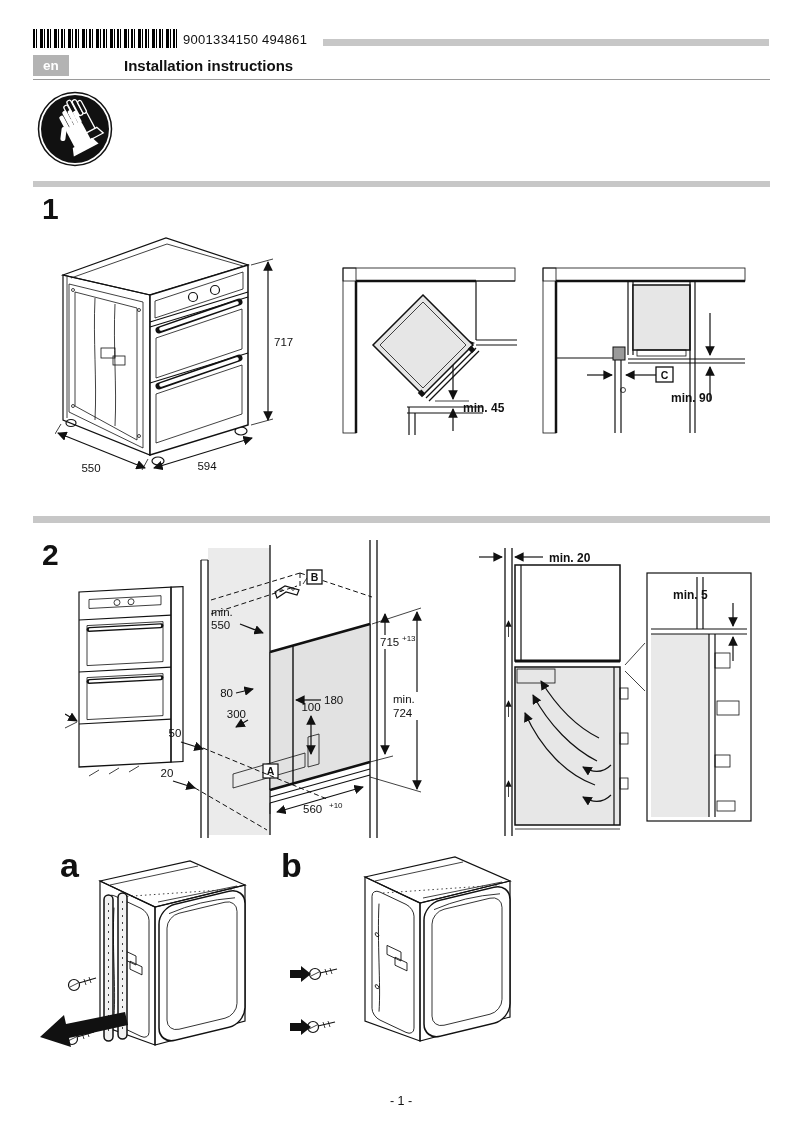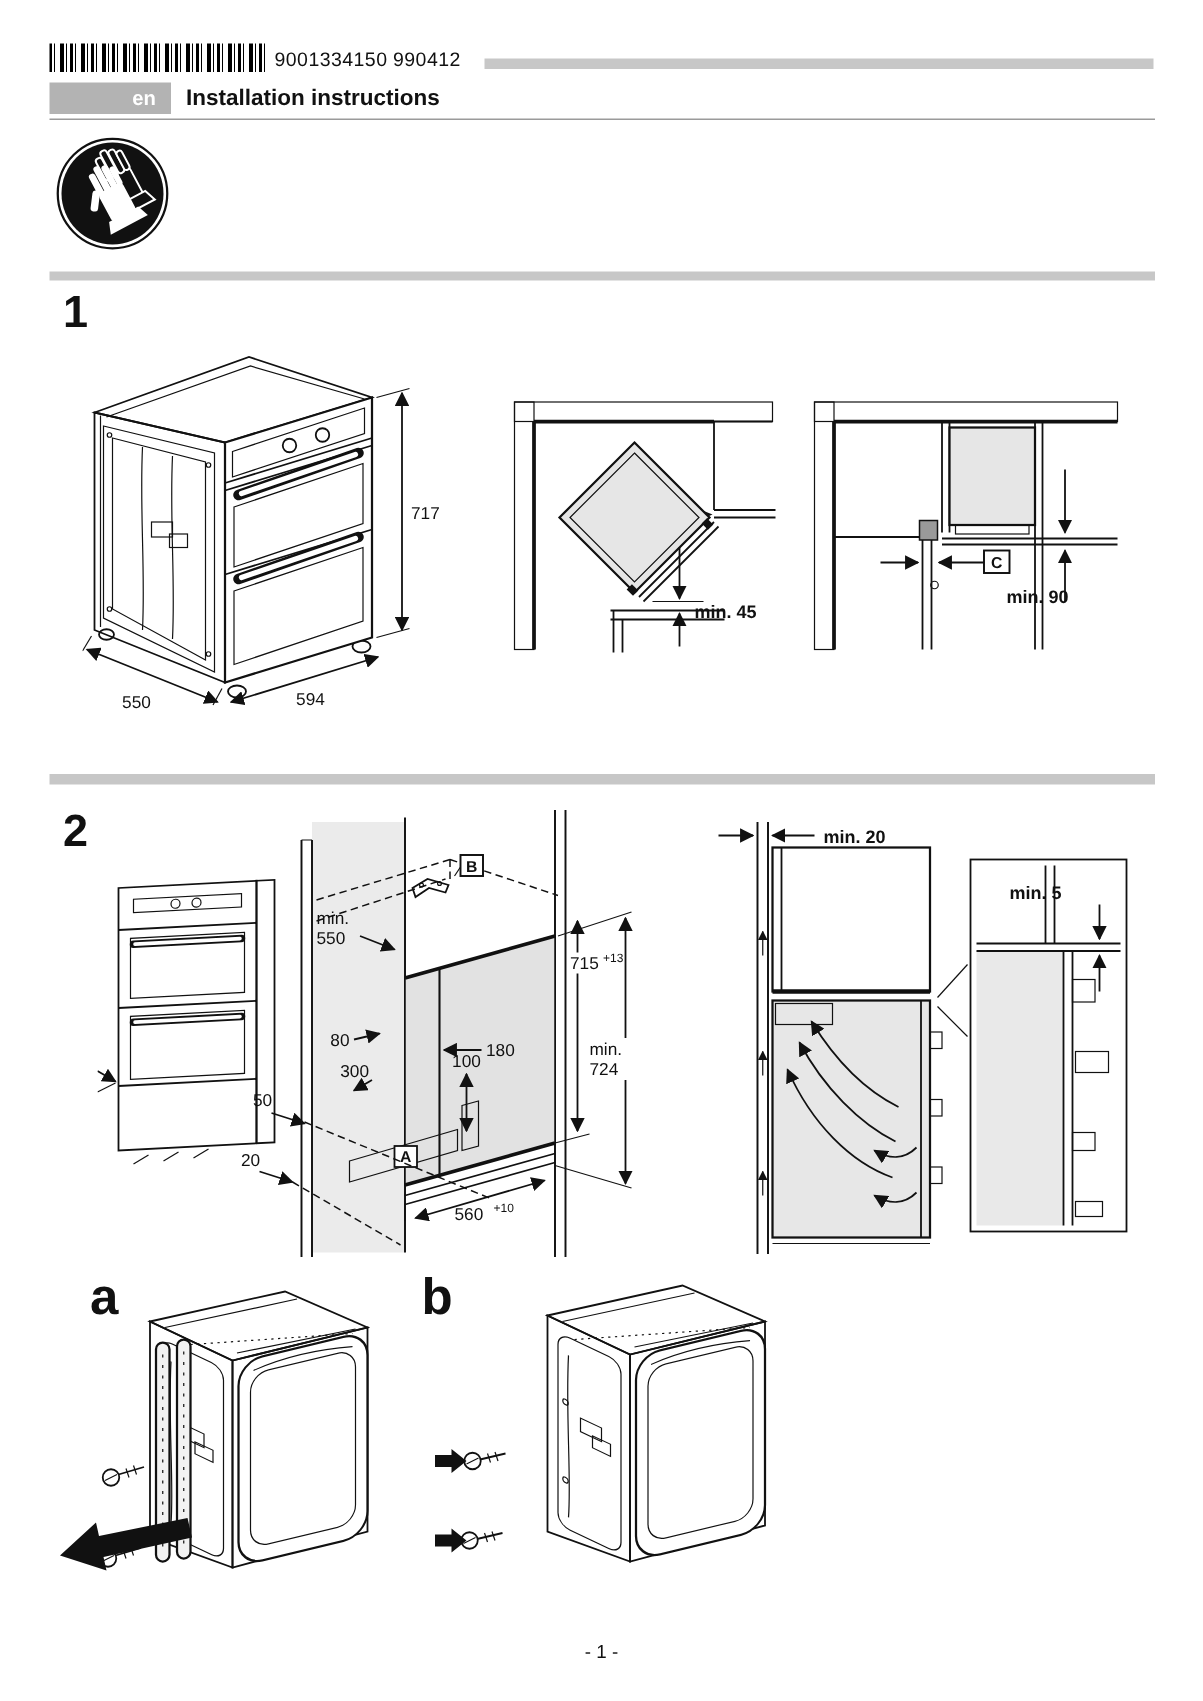--- a/index.html
+++ b/index.html
@@ -29,23 +29,23 @@
   .thick{stroke:#111;stroke-width:2.5;fill:none;}
   .dash{stroke:#111;stroke-width:1;fill:none;stroke-dasharray:5 3;}
 </style>
 </head>
 <body>
 
 <div class="page">
 
   <div class="abs barcode" style="left:33px;top:29px;"></div>
   <div class="abs codes" style="left:183px;top:32px;">9001334150</div>
-  <div class="abs codes" style="left:262px;top:32px;">990412</div>
+  <div class="abs codes" style="left:262px;top:32px;">494861</div>
   <div class="abs graybar" style="left:323px;top:39px;width:446px;height:7px;"></div>
-  <div class="abs enbadge" style="left:33px;top:55px;padding-left:45px;">en</div>
+  <div class="abs enbadge" style="left:33px;top:55px;">en</div>
   <div class="abs title" style="left:80px;top:57px;">Installation instructions</div>
   <div class="abs rule" style="left:33px;top:79px;width:737px;"></div>
 
   <svg class="abs" style="left:37px;top:91px;" width="76" height="76" viewBox="0 0 76 76">
     <circle cx="38" cy="38" r="36.5" fill="none" stroke="#111" stroke-width="1.5"></circle>
     <circle cx="38" cy="38" r="34" fill="#111"></circle>
     <g transform="rotate(-28 38 40)">
       <g transform="translate(9,-7)" fill="#111" stroke="#fff" stroke-width="1.3">
         <rect x="30" y="34" width="18" height="22" rx="3"></rect>
         <rect x="30" y="20" width="4.5" height="16" rx="2"></rect>

